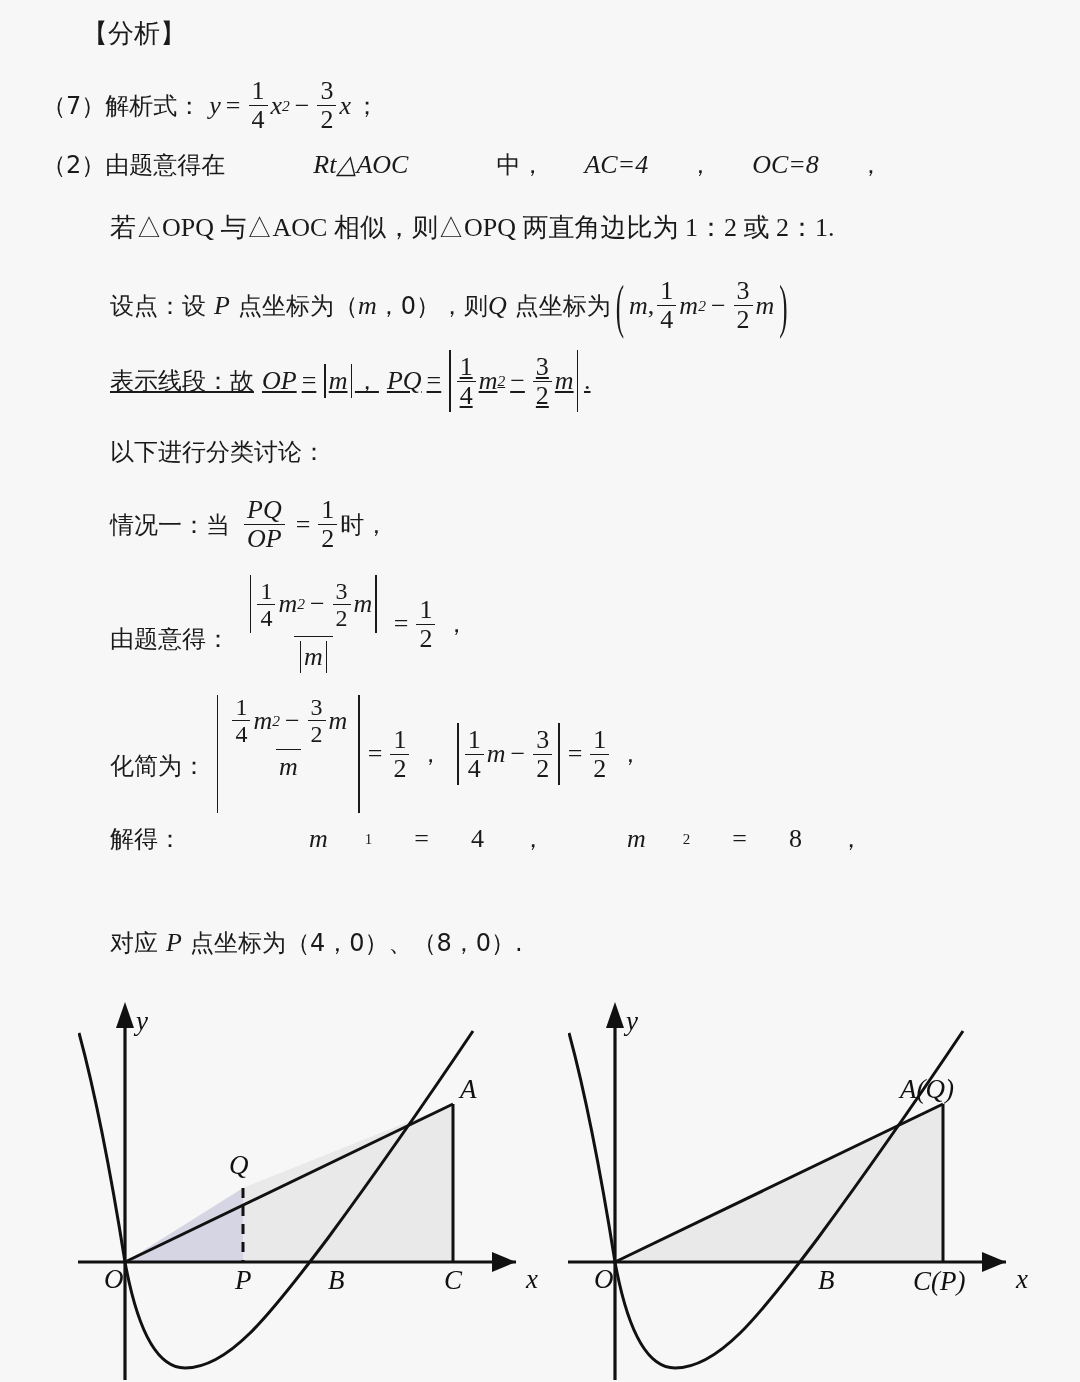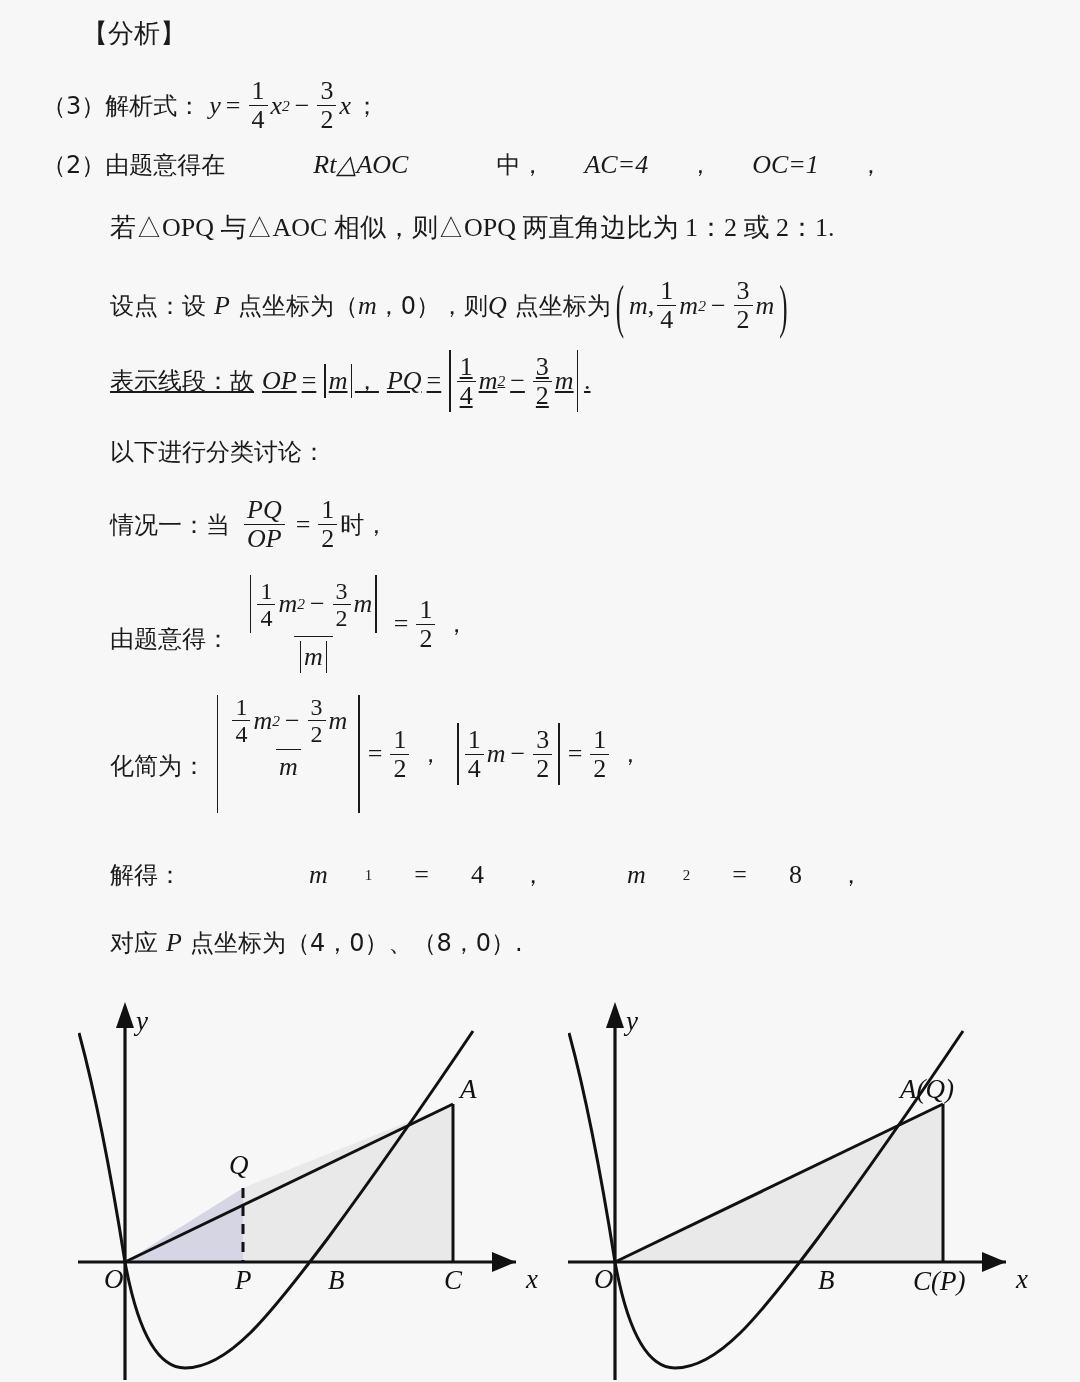--- a/index.html
+++ b/index.html
@@ -103,21 +103,21 @@
 </head>
 <body>
 
 <div class="page">
 
   <div class="line" style="left:42px; top:20px;">
     <span class="cn" style="font-size:26px;margin-left:40px;">【分析】</span>
   </div>
 
   <div class="line" style="left:42px; top:78px;">
-    <span class="cn">（3）解析式：</span>
+    <span class="cn">（7）解析式：</span>
     <span class="sp4"></span>
     <span class="mi">y</span>
     <span class="op">=</span>
     <span class="frac big">
       <span class="num mn">1</span>
       <span class="den mn">4</span>
     </span>
     <span class="mi">x</span>
       <span class="sup">2</span>
     <span class="op">−</span>
@@ -130,21 +130,21 @@
   </div>
 
   <div class="line" style="left:42px; top:152px;gap:40px;">
     <span class="cn">（2）由题意得在</span>
     <span class="sp4"></span>
     <span class="mi">Rt△AOC</span>
     <span class="sp4"></span>
     <span class="cn">中，</span>
     <span class="mi">AC=4</span>
     <span class="cn">，</span>
-    <span class="mi">OC=1</span>
+    <span class="mi">OC=8</span>
     <span class="cn">，</span>
   </div>
 
   <div class="line" style="left:110px; top:215px;">
     <span class="mi" style="font-style:normal;">若△OPQ 与△AOC 相似，则△OPQ 两直角边比为 1：2 或 2：1.</span>
   </div>
 
   <div class="line" style="left:110px; top:278px;">
     <span class="cn">设点：设</span>
     <span class="sp4"></span>
@@ -317,21 +317,21 @@
       <span class="absbar"></span>
     </span>
     <span class="op" style="align-self:center;">=</span>
     <span class="frac big" style="align-self:center;">
       <span class="num mn">1</span>
       <span class="den mn">2</span>
     </span>
     <span class="cn" style="align-self:center; margin-left:6px;">，</span>
   </div>
 
-  <div class="line" style="left:110px; top:862px;gap:37px;">
+  <div class="line" style="left:110px; top:826px;gap:37px;">
     <span class="cn">解得：</span>
     <span class="sp4"></span>
       <span class="sp4"></span>
     <span class="mi">m</span>
       <span style="font-size:0.6em; vertical-align:sub;">1</span>
     <span class="op">=</span>
     <span class="mn">4</span>
     <span class="cn">，</span>
     <span class="sp4"></span>
     <span class="mi">m</span>

